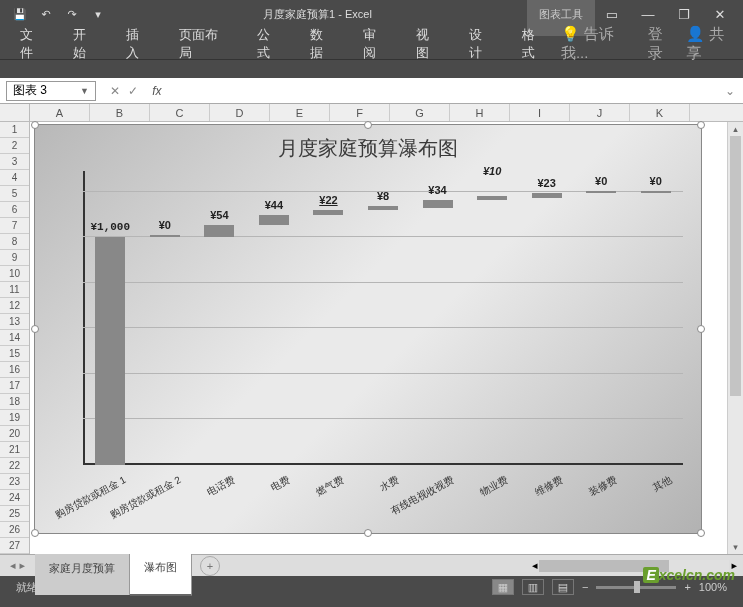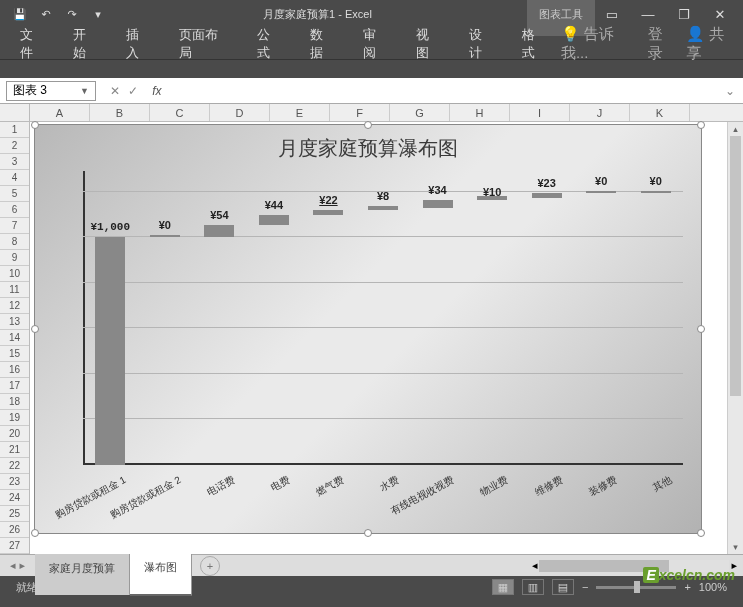--- a/index.html
+++ b/index.html
@@ -215,21 +215,21 @@
               <div class="bar-label" style="left: 121.364px; bottom: 243.988px;">¥54</div>
               <div class="bar" style="left: 175.909px; bottom: 239.988px; height: 10.0185px;"></div>
               <div class="bar-label" style="left: 175.909px; bottom: 254.006px;">¥44</div>
               <div class="bar" style="left: 230.455px; bottom: 250.006px; height: 5.00923px;"></div>
               <div class="bar-label" style="left: 230.455px; bottom: 259.015px; text-decoration: underline;">¥22</div>
               <div class="bar" style="left: 285px; bottom: 255.015px; height: 4px;"></div>
               <div class="bar-label" style="left: 285px; bottom: 263.015px;">¥8</div>
               <div class="bar" style="left: 339.545px; bottom: 256.837px; height: 7.74154px;"></div>
               <div class="bar-label" style="left: 339.545px; bottom: 268.578px;">¥34</div>
               <div class="bar" style="left: 394.091px; bottom: 264.578px; height: 4px;"></div>
-              <div class="bar-label" style="left: 394.091px; bottom: 267px;">¥10</div>
+              <div class="bar-label" style="left: 394.091px; bottom: 288px; font-style: italic;">¥10</div>
               <div class="bar" style="left: 448.636px; bottom: 266.855px; height: 5.23692px;"></div>
               <div class="bar-label" style="left: 448.636px; bottom: 276.092px;">¥23</div>
               <div class="bar" style="left: 503.182px; bottom: 272.092px; height: 2px;"></div>
               <div class="bar-label" style="left: 503.182px; bottom: 278.092px;">¥0</div>
               <div class="bar" style="left: 557.727px; bottom: 272.092px; height: 2px;"></div>
               <div class="bar-label" style="left: 557.727px; bottom: 278.092px;">¥0</div>
             </div>
         <div class="x-labels" id="xlabels">
               <div class="x-label" style="left: -50.7273px; top: 4px;">购房贷款或租金 1</div>
               <div class="x-label" style="left: 3.81818px; top: 4px;">购房贷款或租金 2</div>

